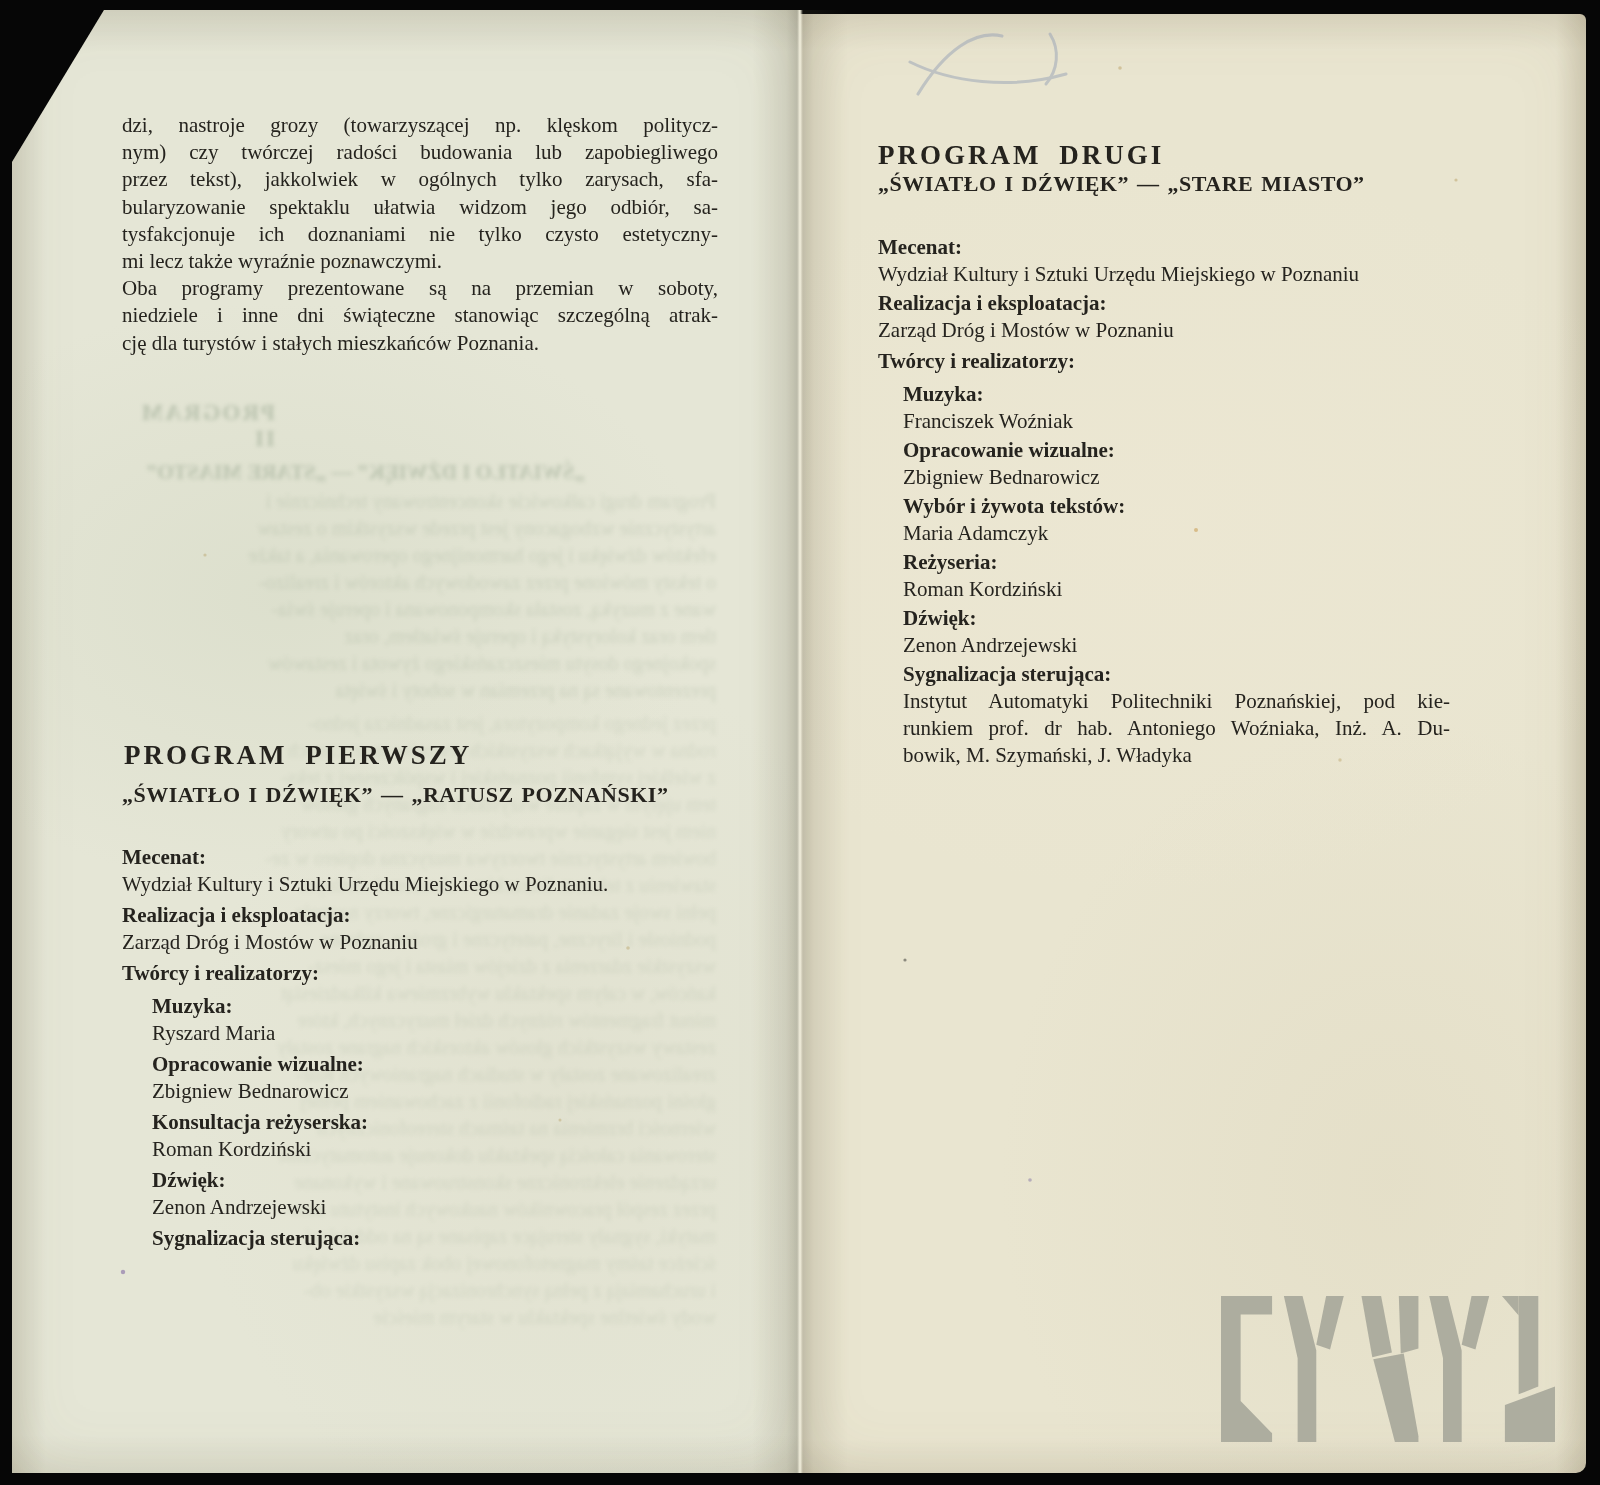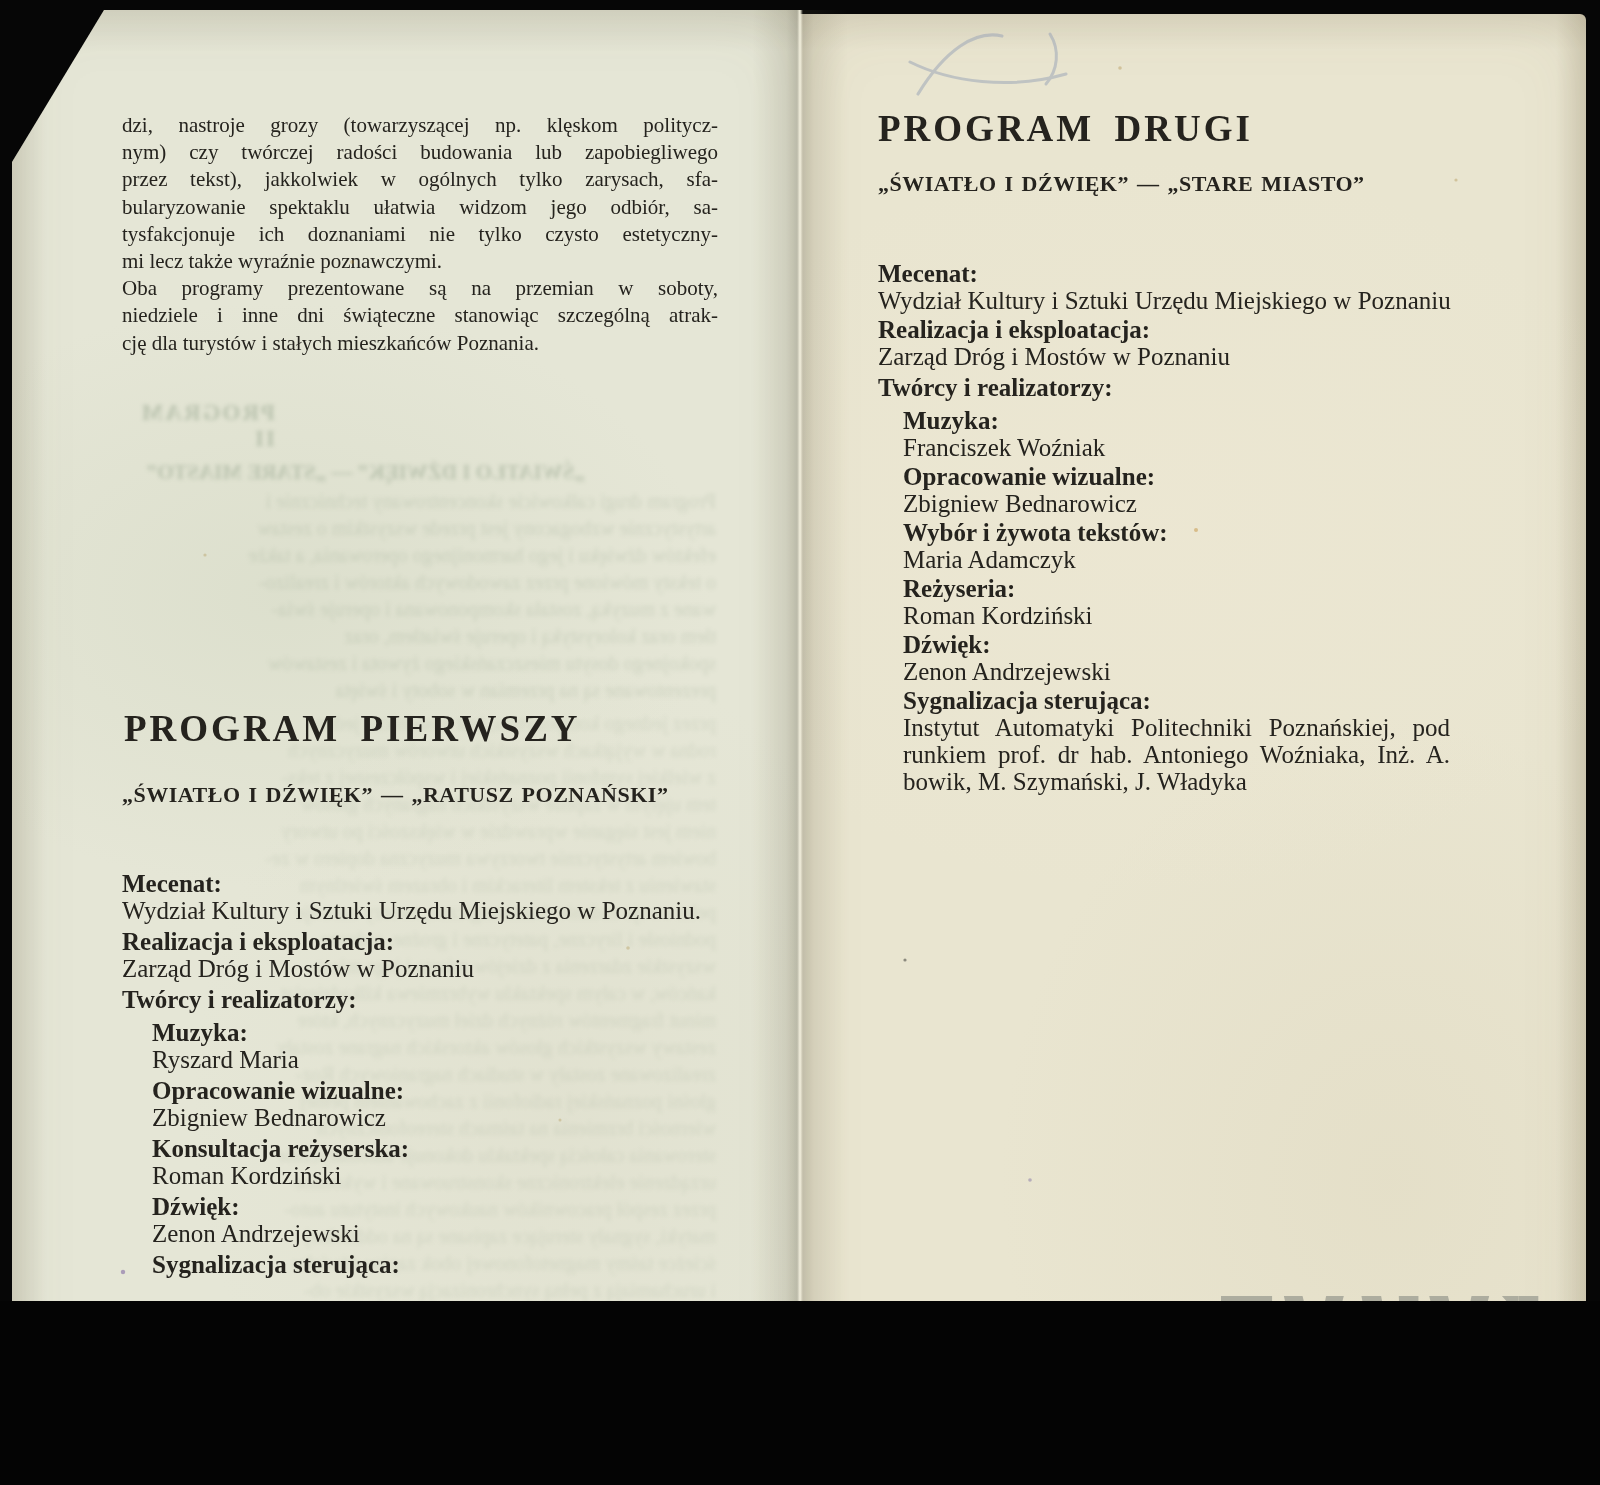--- a/index.html
+++ b/index.html
@@ -1,16 +1,16 @@
 <!DOCTYPE html>
 <html><head>
 <meta charset="utf-8">
 <style>
   html,body{margin:0;padding:0;background:#040404;}
-  .scan{position:relative;width:1600px;height:1301px;background:#060606;overflow:hidden;
+  .scan{position:relative;width:1600px;height:1485px;background:#060606;overflow:hidden;
         font-family:"Liberation Serif","DejaVu Serif",serif;color:#25231e;}
   
   .page{position:absolute;top:10px;height:1463px;}
   .page-left{left:12px;width:788px;
     background:
       radial-gradient(620px 420px at 34% 40%, rgba(198,206,182,.28), transparent 70%),
       radial-gradient(500px 600px at 70% 75%, rgba(210,208,185,.20), transparent 75%),
       linear-gradient(90deg, rgba(118,110,80,.18), transparent 34px),
       linear-gradient(180deg, rgba(120,112,85,.14), transparent 42px),
       linear-gradient(0deg, rgba(120,112,85,.10), transparent 38px),
@@ -29,23 +29,23 @@
     border-radius:0 6px 10px 0;}
   .gutter{position:absolute;left:752px;top:10px;width:96px;height:1463px;z-index:4;pointer-events:none;
     background:linear-gradient(90deg, transparent 0%, rgba(95,88,60,.13) 36%, rgba(62,56,38,.22) 47%,
       #f3f0de 50%, rgba(62,56,38,.20) 53%, rgba(95,88,60,.12) 64%, transparent 100%);}
   
   .abs{position:absolute;}
   .tline{line-height:27.2px;height:27.2px;white-space:nowrap;}
   .jblock .tline{white-space:normal;overflow:hidden;text-align:justify;text-align-last:justify;}
   .jblock .tline:last-child{text-align-last:left;}
   .body-text{font-size:21px;z-index:5;}
-  .prog-heading{font-size:37px;font-weight:bold;letter-spacing:3px;word-spacing:8px;z-index:5;}
+  .prog-heading{font-size:27px;font-weight:bold;letter-spacing:3px;word-spacing:8px;z-index:5;margin-top:33px;}
   .show-title{font-size:22px;font-weight:bold;letter-spacing:.5px;word-spacing:2px;z-index:5;white-space:nowrap;}
-  .credits{z-index:5;font-size:25px;margin-top:26px;}
+  .credits{z-index:5;font-size:21px;}
   .credits .tline{line-height:27px;height:27px;}
   .credit-group{margin-bottom:4px;}
   .page-right .credits .credit-group{margin-bottom:2px;}
   .credit-label{font-weight:bold;line-height:27px;height:27px;white-space:nowrap;}
   .tworcy{margin-top:4px;margin-bottom:6px;}
   .roles .credit-group{padding-left:30px;}
   .page-right .roles .credit-group{padding-left:25px;}
   .page-right .roles .credit-group:last-child .role-lines .tline{white-space:normal;overflow:hidden;text-align:justify;text-align-last:justify;}
   .page-right .roles .credit-group:last-child .role-lines .tline:last-child{text-align-last:left;}
   

